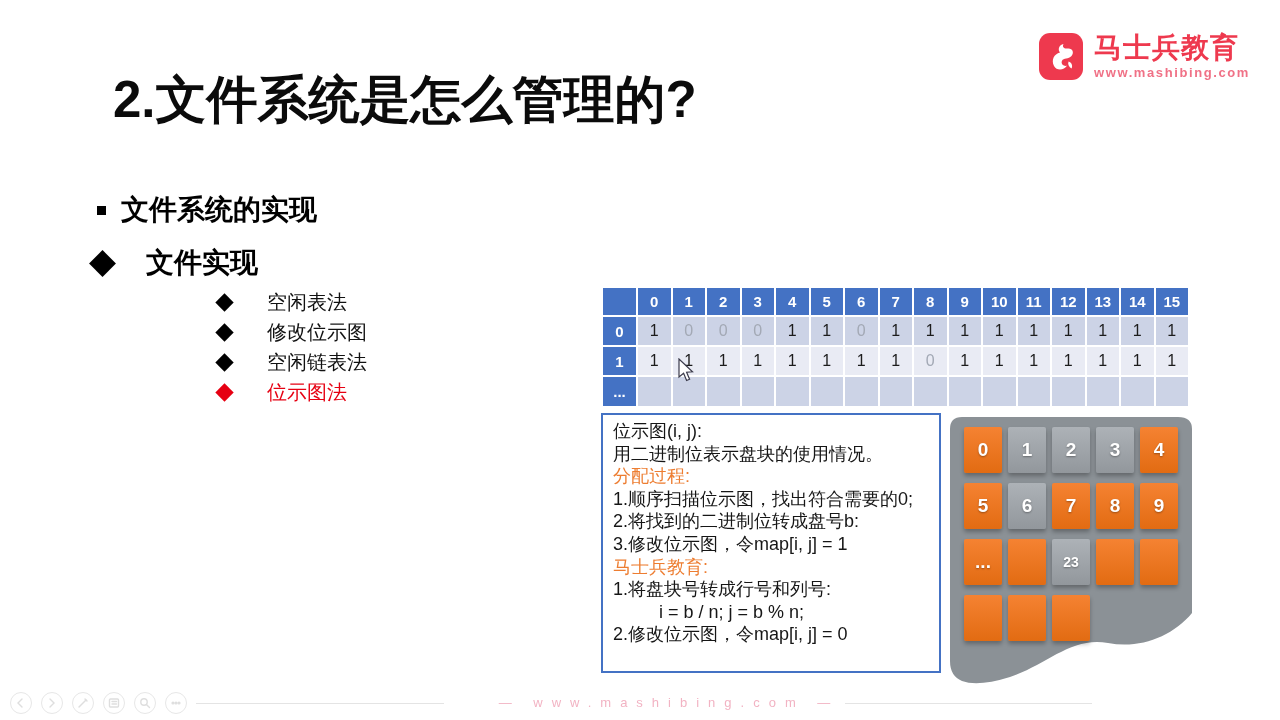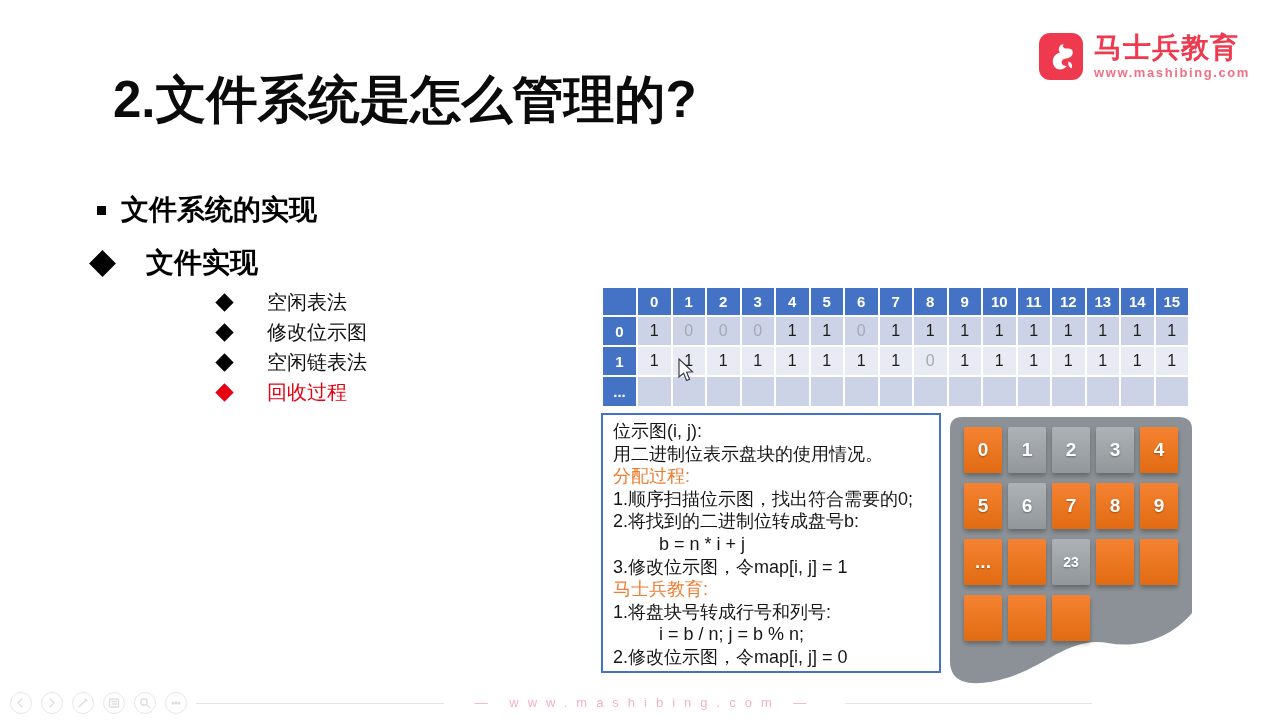--- a/index.html
+++ b/index.html
@@ -62,21 +62,21 @@
     text-shadow:0 1px 2px rgba(0,0,0,.35); box-shadow:0 3px 4px rgba(0,0,0,.28); }
   .block.used { background:linear-gradient(180deg,#f5золото 0%,#e26b12 100%);
     background:linear-gradient(180deg,#f58232 0%,#e26b12 100%); }
   .block.free { background:linear-gradient(180deg,#adb2b7 0%,#92979c 100%); }
   .block.small-label { font-size:14px; }
 
   
   .footer-line { position:absolute; top:703px; height:1px; background:#e4e4e4; }
   #footer-line-left { left:196px; width:248px; }
   #footer-line-right { left:845px; width:247px; }
-  #watermark { position:absolute; left:440px; top:695px; width:410px; text-align:center;
+  #watermark { position:absolute; left:464px; top:695px; width:410px; text-align:center;
     font-size:13px; color:var(--watermark-pink,#f2b3c3); letter-spacing:9px; white-space:nowrap; }
   .pcircle { position:absolute; top:692px; width:22px; height:22px; border-radius:50%;
     border:1.5px solid #e7e7e7; display:flex; align-items:center; justify-content:center; background:#fff; }
 
   #cursor { position:absolute; left:678px; top:358px; }
 </style>
 </head>
 <body>
 
 <div id="screen">
@@ -113,21 +113,21 @@
         <div class="o-row o4">
           <span class="diamond"></span>
           <span>修改位示图</span>
         </div>
         <div class="o-row o4">
           <span class="diamond"></span>
           <span>空闲链表法</span>
         </div>
         <div class="o-row o4 active">
           <span class="diamond red"></span>
-          <span>回收过程</span>
+          <span>位示图法</span>
         </div>
       </div>
   </div>
 
   <div id="bitmap-table">
       <div class="tcell thead"></div>
       <div class="tcell thead">0</div>
       <div class="tcell thead">1</div>
       <div class="tcell thead">2</div>
       <div class="tcell thead">3</div>
@@ -195,21 +195,20 @@
       <div class="tcell tdata band-dark"></div>
       <div class="tcell tdata band-dark"></div>
     </div>
 
   <div id="explain-box">
       <div class="ex-line">位示图(i,  j):</div>
       <div class="ex-line">用二进制位表示盘块的使用情况。</div>
       <div class="ex-line heading">分配过程:</div>
       <div class="ex-line">1.顺序扫描位示图，找出符合需要的0;</div>
       <div class="ex-line">2.将找到的二进制位转成盘号b:</div>
-      <div class="ex-line formula">b = n * i + j</div>
       <div class="ex-line">3.修改位示图，令map[i, j] = 1</div>
       <div class="ex-line heading">马士兵教育:</div>
       <div class="ex-line">1.将盘块号转成行号和列号:</div>
       <div class="ex-line formula">i = b / n;  j = b % n;</div>
       <div class="ex-line">2.修改位示图，令map[i, j] = 0</div>
     </div>
 
   <div id="disk-graphic">
     <svg id="disk-panel" width="246" height="272" viewBox="0 0 246 272">
       <path fill="#8b9196" d="M14 2 H230 Q244 2 244 14 V198 C224 222 192 234 160 228 C124 221 98 250 62 262 Q30 272 14 266 Q2 261 2 246 V14 Q2 2 14 2 Z"></path>

